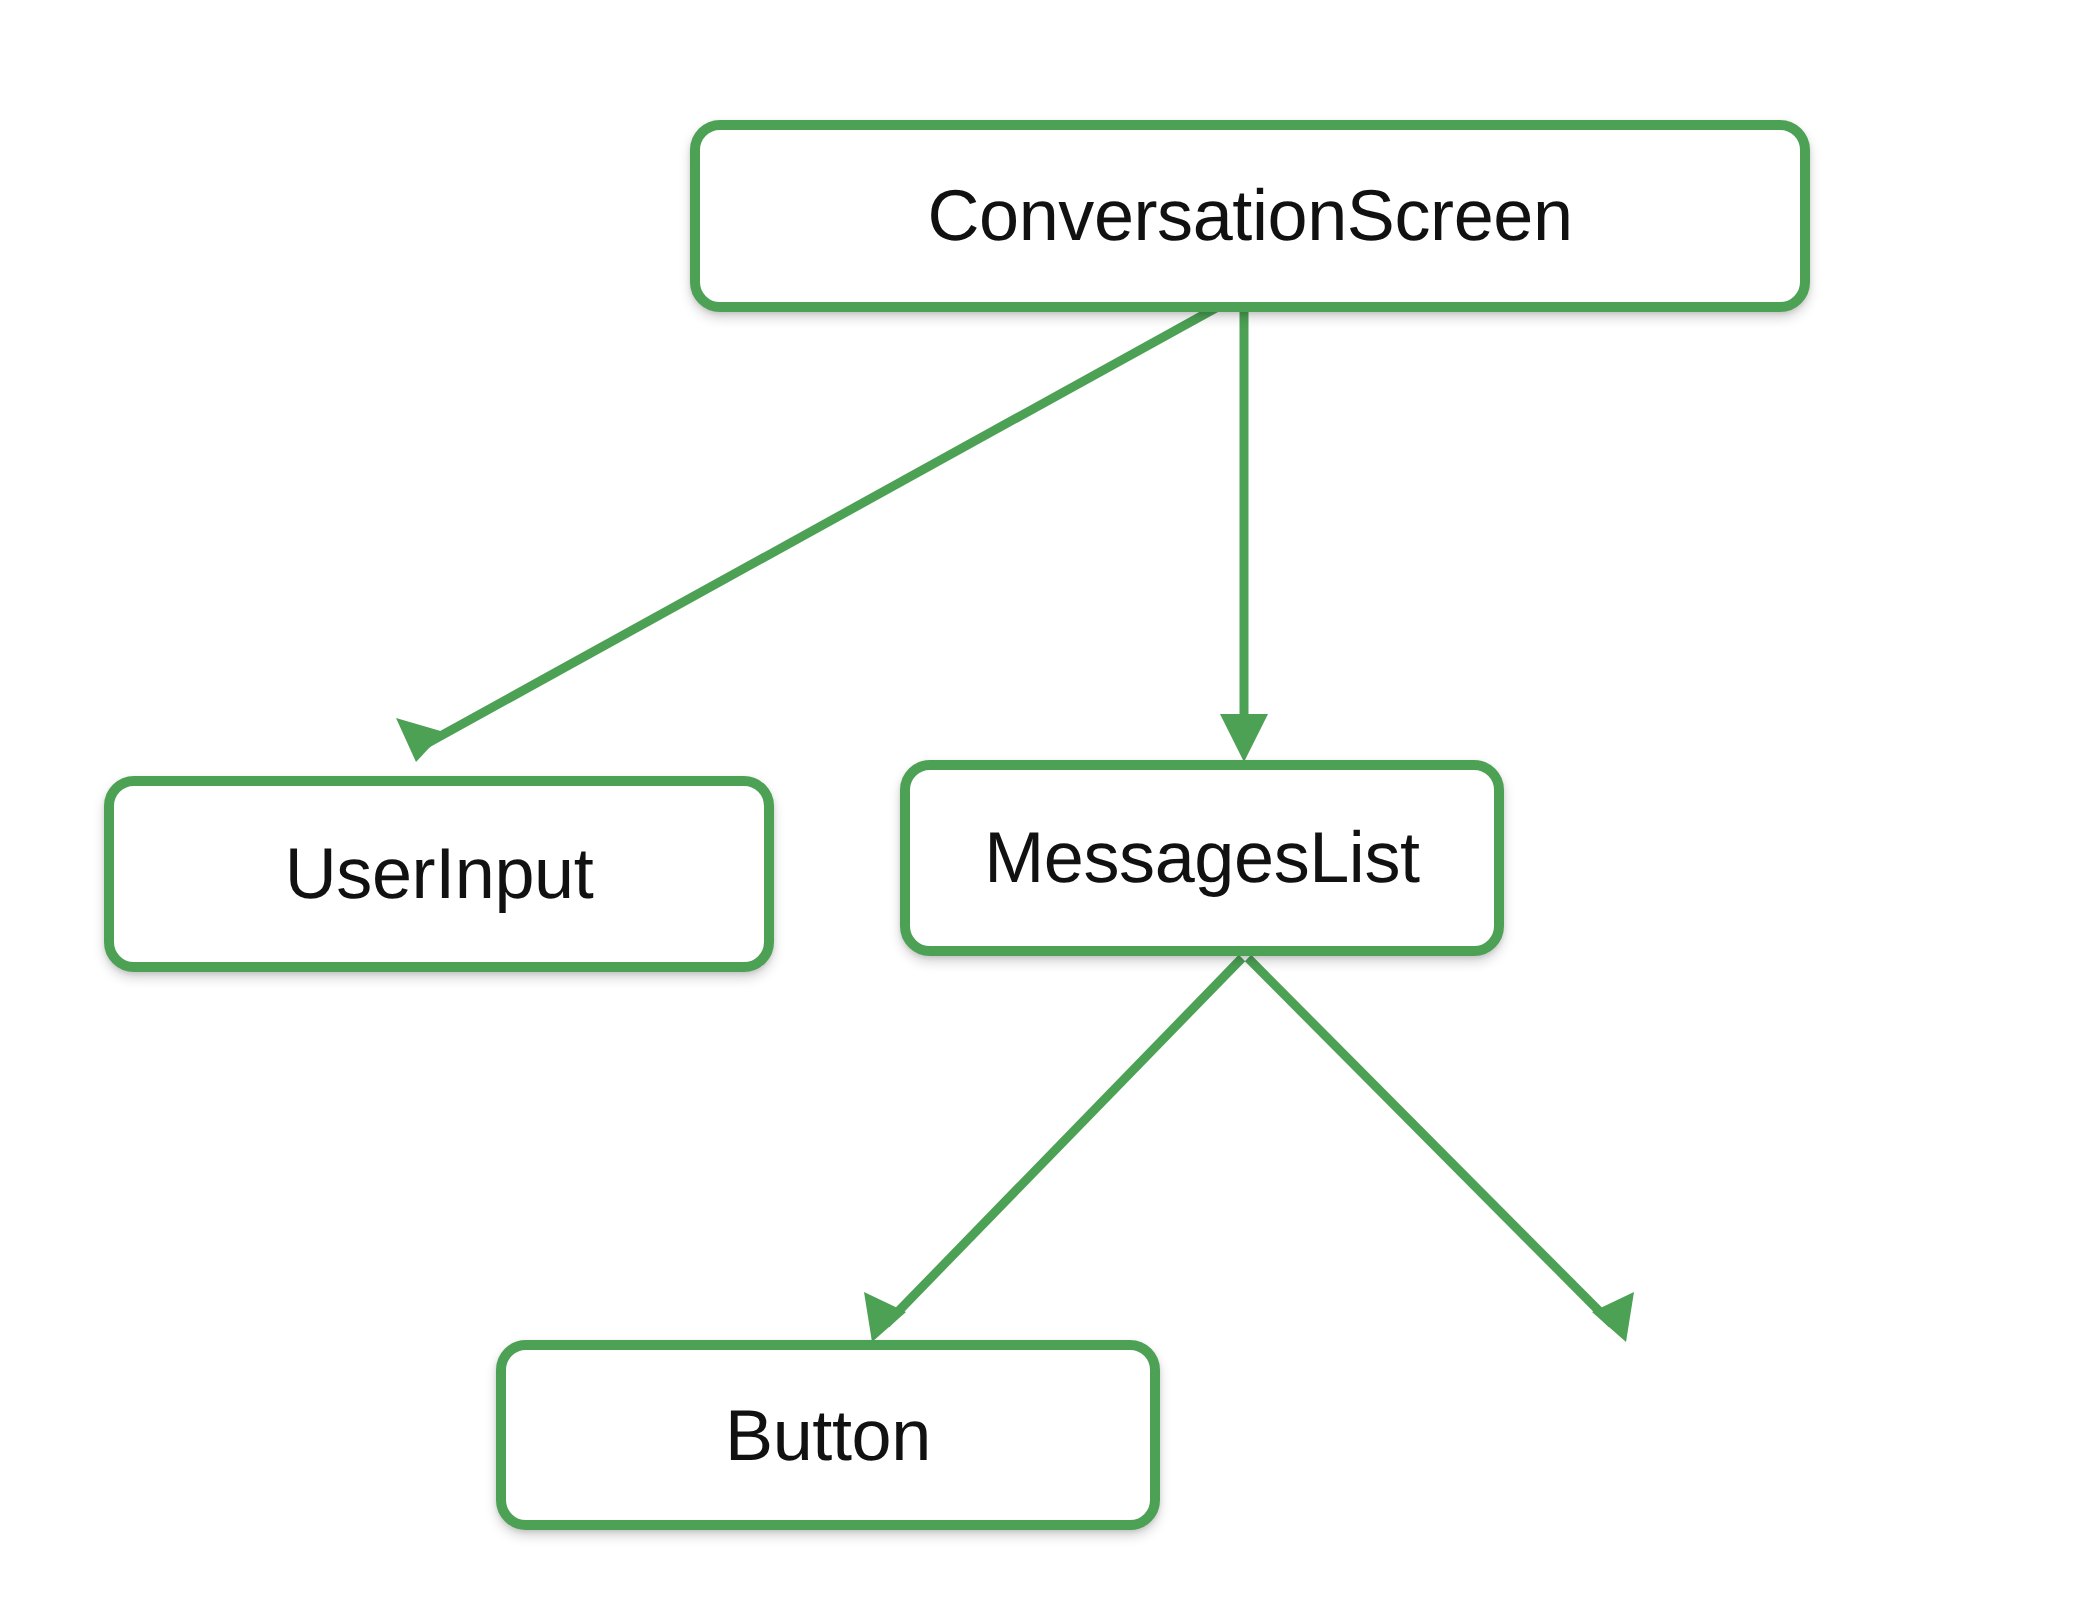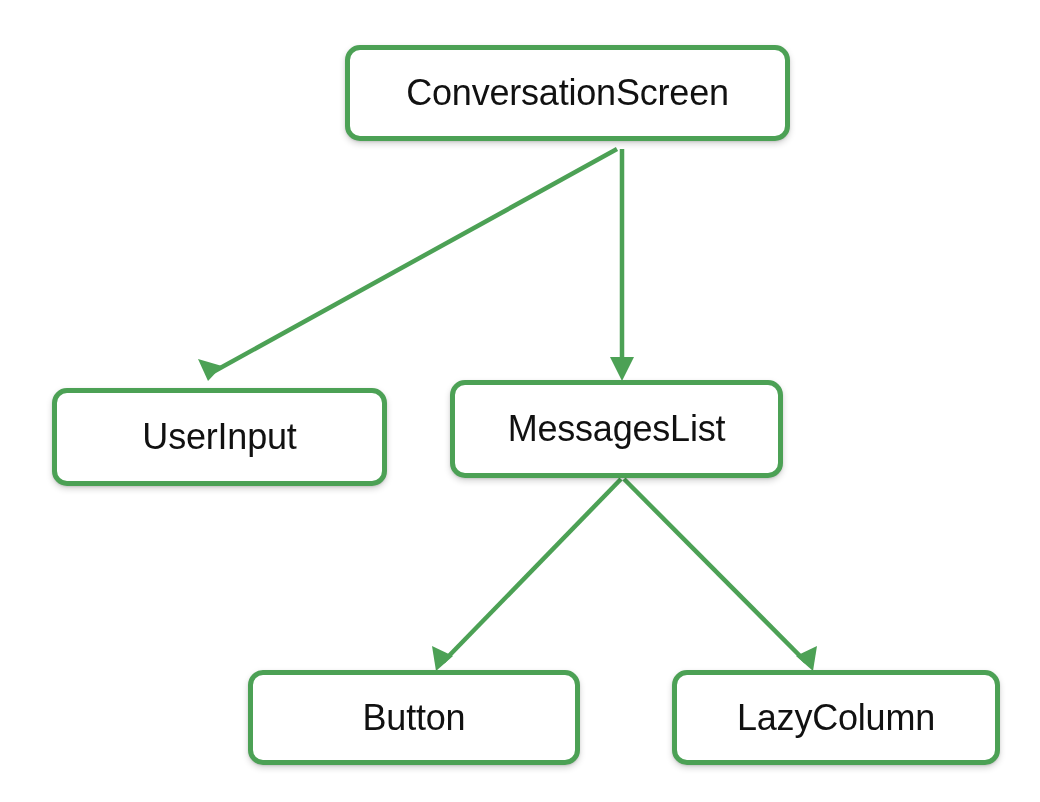--- a/index.html
+++ b/index.html
@@ -42,27 +42,27 @@
   .graph-node .node-label {
     font-family: "Liberation Sans", sans-serif;
     font-size: 36px;
     line-height: 1;
     color: #111111;
     letter-spacing: -0.2px;
     white-space: nowrap;
     user-select: none;
   }
   #node-conversationscreen {
-    left: 345px;  top: 45px;  width: 445px; height: 96px;
+    left: 345px;  top: 60px;  width: 560px; height: 96px;
   }
   #node-userinput {
     left: 52px;   top: 388px; width: 335px; height: 98px;
   }
   #node-messageslist {
-    left: 450px;  top: 380px; width: 333px; height: 98px; justify-content: center;
+    left: 450px;  top: 380px; width: 302px; height: 98px; justify-content: center;
   }
   #node-button {
     left: 248px;  top: 670px; width: 332px; height: 95px; justify-content: center;
   }
   #node-lazycolumn {
     left: 672px;  top: 670px; width: 328px; height: 95px;
   }
 </style>
 </head>
 <body style="background: rgb(255, 255, 255);">
@@ -101,17 +101,14 @@
   </div>
 
   <div class="graph-node" id="node-messageslist" style="border-color: rgb(76, 161, 85); background: rgb(255, 255, 255);">
     <span class="node-label" style="color: rgb(17, 17, 17);">MessagesList</span>
   </div>
 
   <div class="graph-node" id="node-button" style="border-color: rgb(76, 161, 85); background: rgb(255, 255, 255);">
     <span class="node-label" style="color: rgb(17, 17, 17);">Button</span>
   </div>
 
-  <div class="graph-node" id="node-lazycolumn" style="border-color: rgb(76, 161, 85); background: rgb(255, 255, 255);">
-    <span class="node-label" style="color: rgb(17, 17, 17);">LazyColumn</span>
-  </div>
 
 </div>
 
 </body></html>

